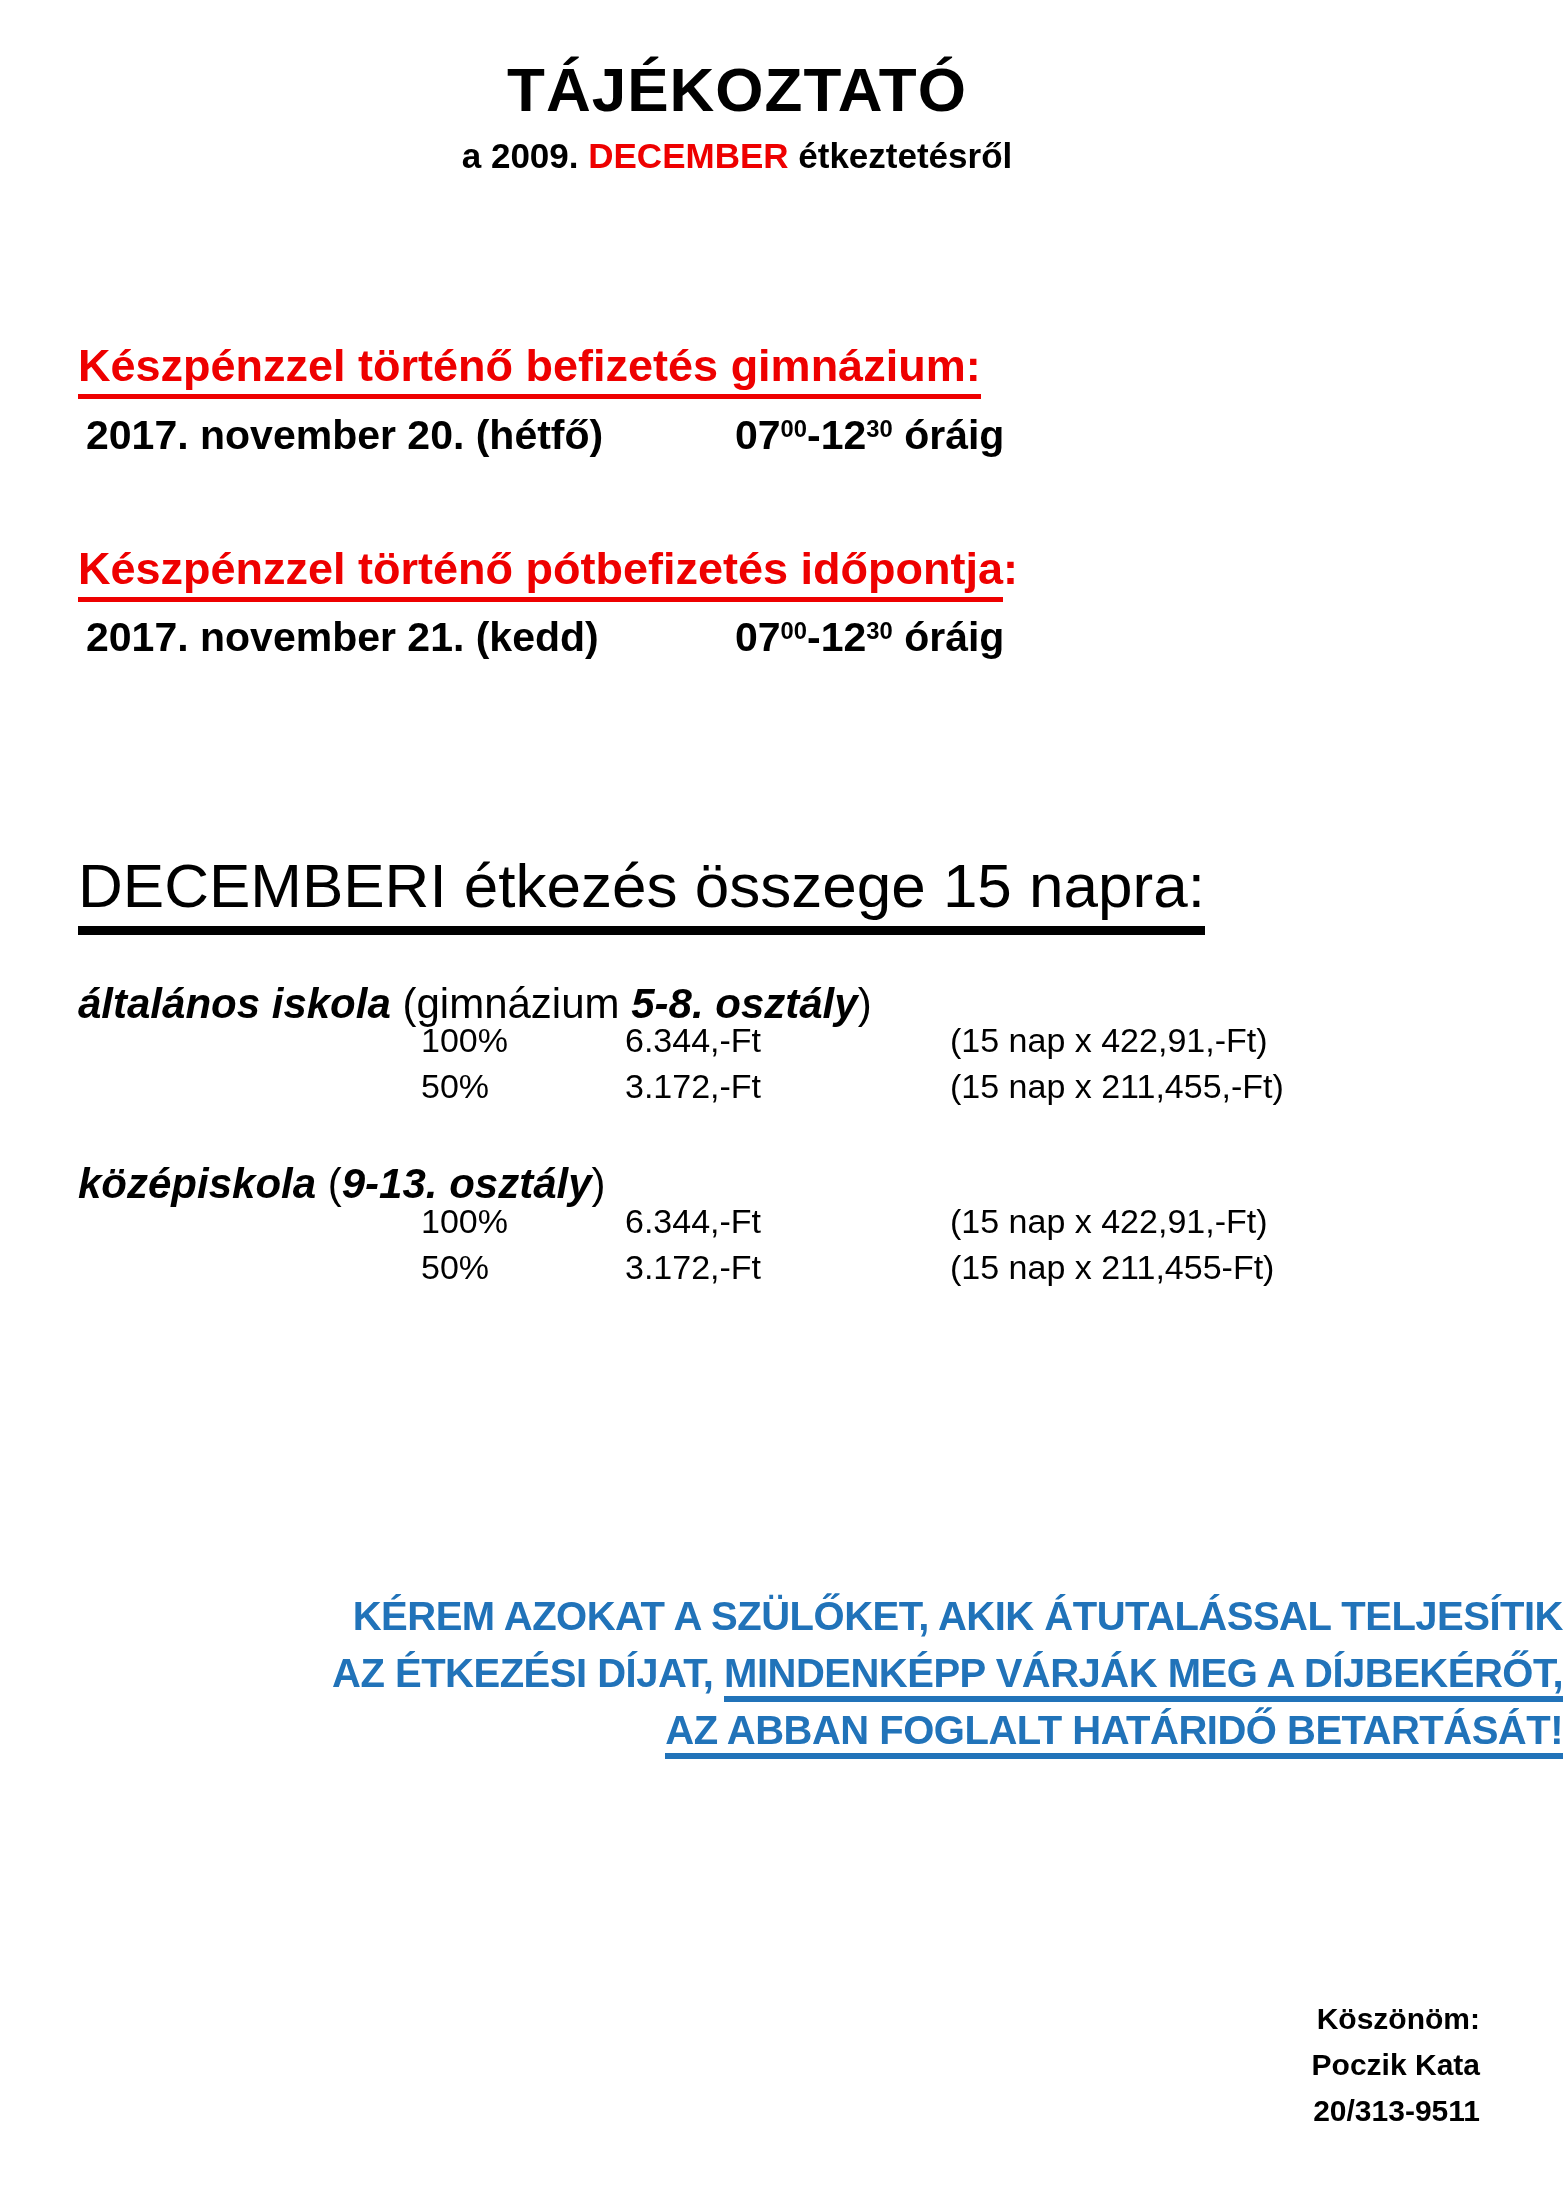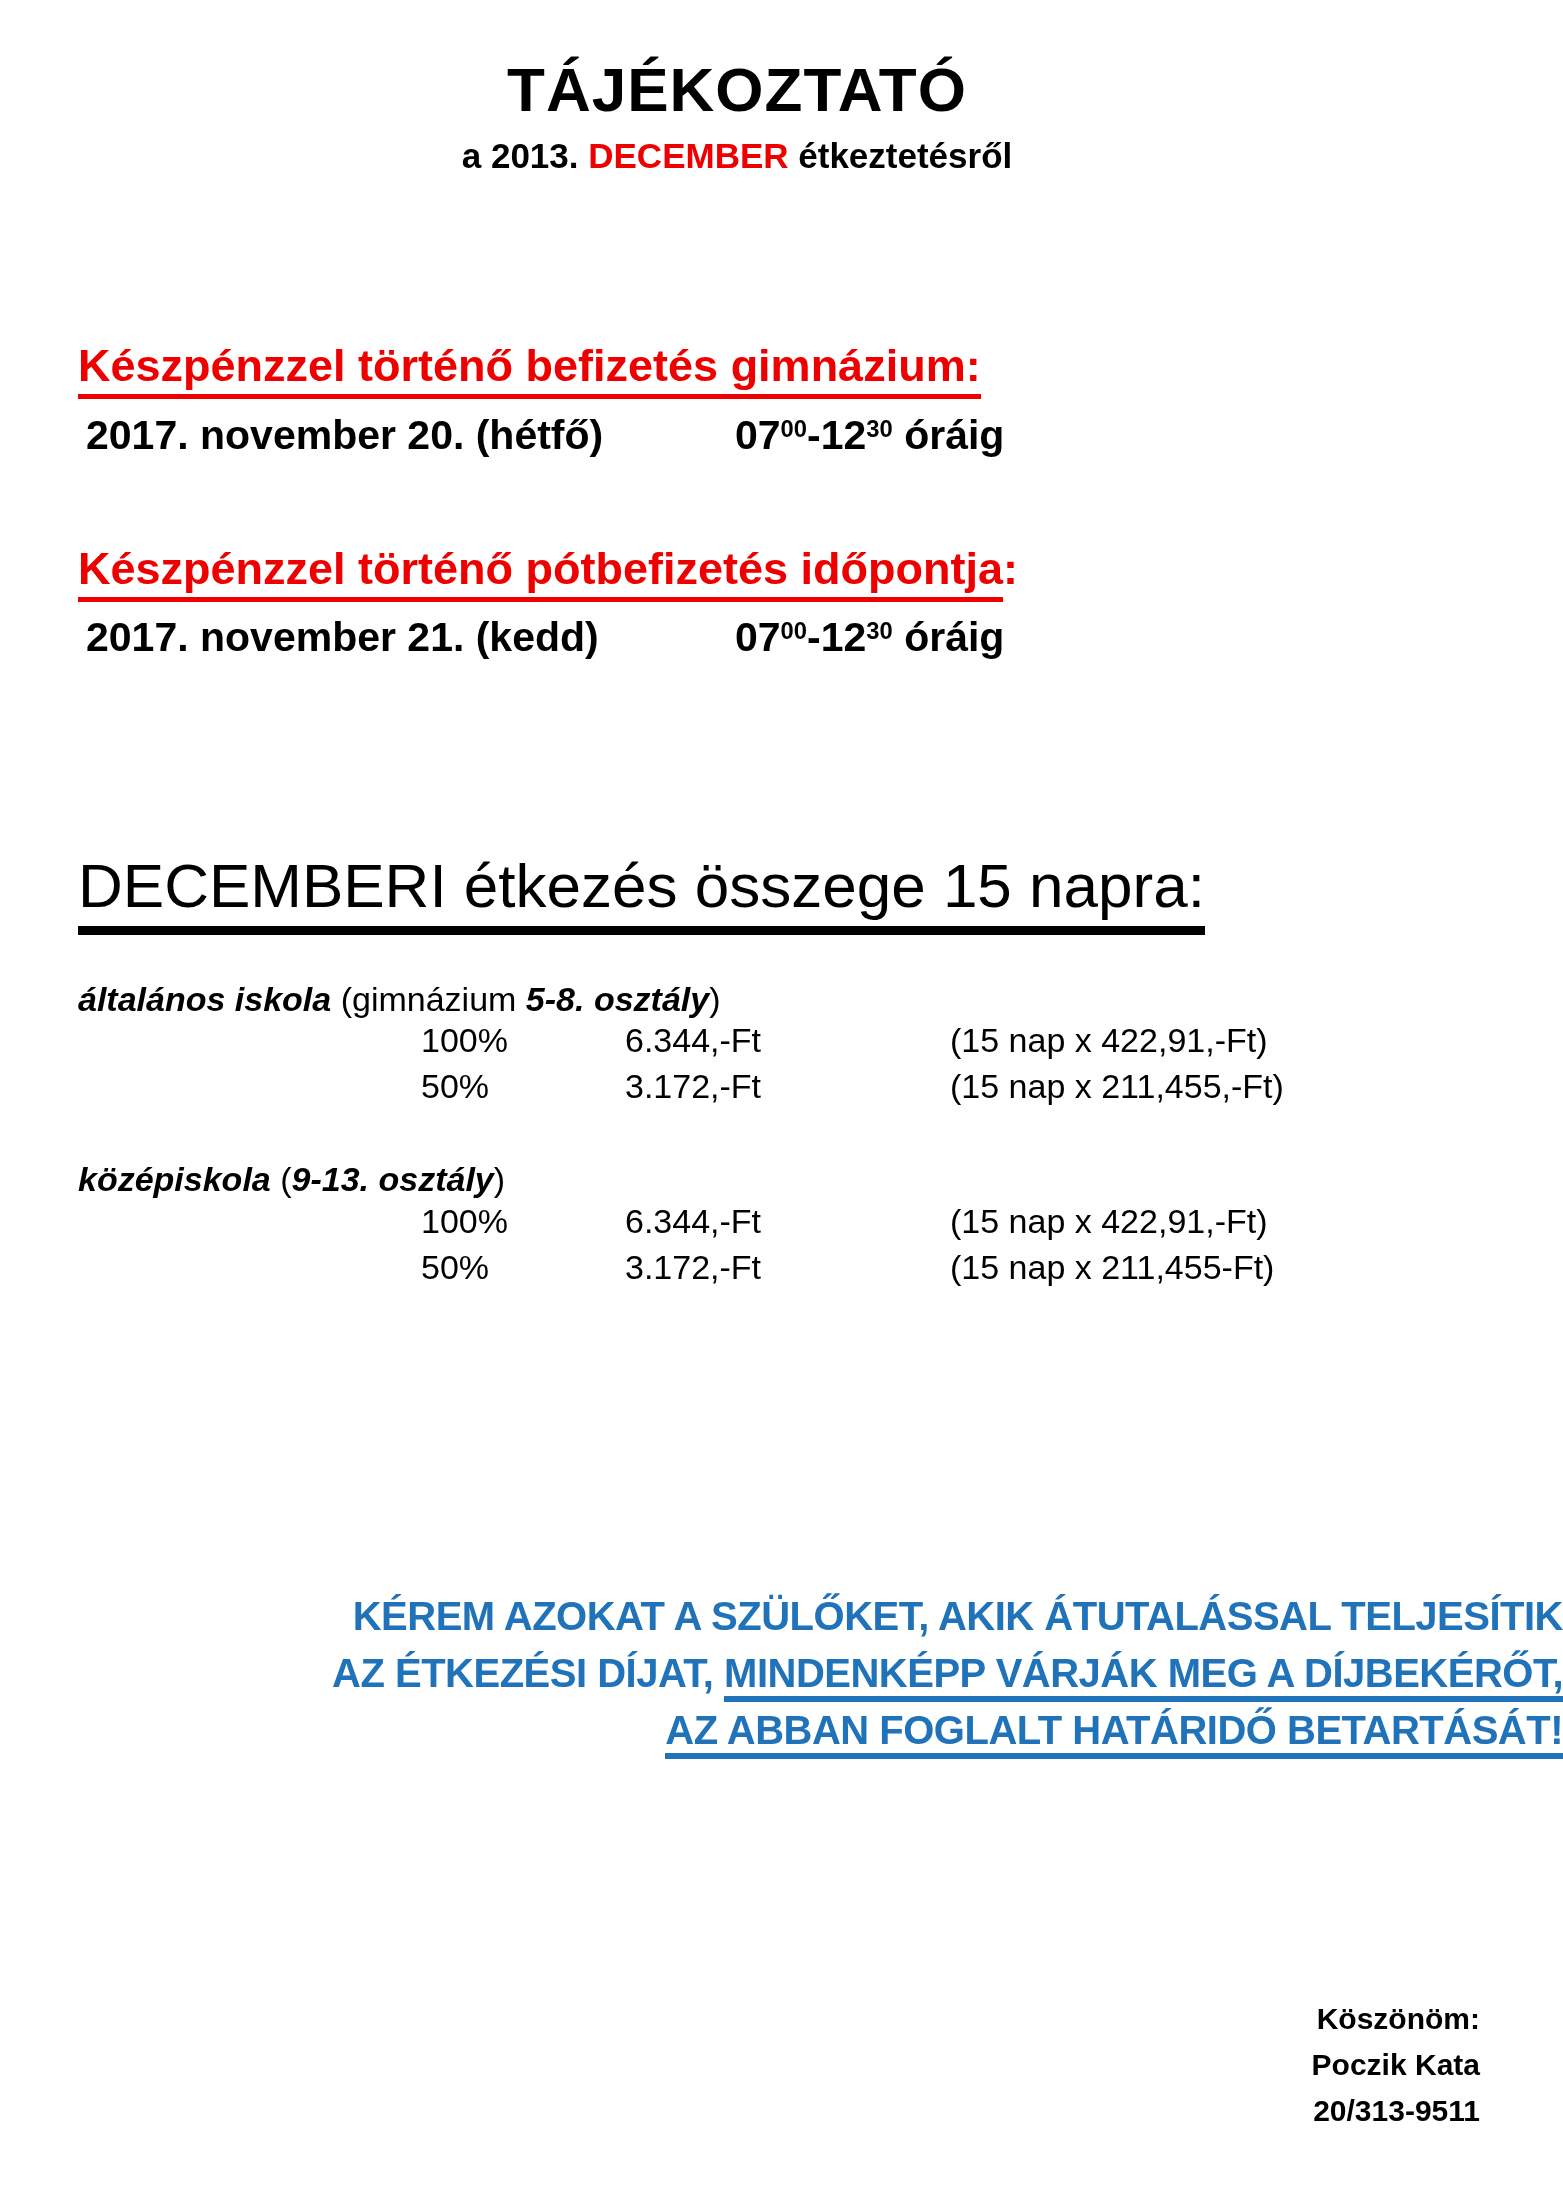--- a/index.html
+++ b/index.html
@@ -63,21 +63,21 @@
     white-space:nowrap;
   }
   .big-heading .u{
     display:inline-block;
     border-bottom:9px solid #000000;
     padding-bottom:5px;
   }
 
   .group-label{
     left:78px;
-    font-size:34px;
+    font-size:42px;
     white-space:nowrap;
   }
   .group-label .bi{font-weight:bold;font-style:italic;}
   .g1{top:980px;}
   .g2{top:1160px;}
 
   .fee-row{left:0;width:1563px;height:46px;font-size:34px;white-space:nowrap;}
   .fee-row .pct{position:absolute;left:381px;top:0;margin-left:40px;}
   .fee-row .amt{position:absolute;left:625px;top:0;}
   .fee-row .calc{position:absolute;left:950px;top:0;}
@@ -118,21 +118,21 @@
   }
 </style>
 </head>
 <body>
 
 <div class="page">
 
   <div class="abs center title">TÁJÉKOZTATÓ</div>
 
   <div class="abs center subtitle">
-    <span>a 2013. </span><span class="red-text">DECEMBER</span><span> étkeztetésről</span>
+    <span>a 2009. </span><span class="red-text">DECEMBER</span><span> étkeztetésről</span>
   </div>
 
   <div class="abs red-heading h-red-1">
     <span class="u">Készpénzzel történő befizetés gimnázium:</span>
   </div>
 
   <div class="abs date-line date-line-1">
     <span class="date">2017. november 20. (hétfő)</span>
     <span class="time"><span>07</span><sup class="tsup">00</sup><span>-12</span><sup class="tsup">30</sup><span> óráig</span></span>
   </div>

